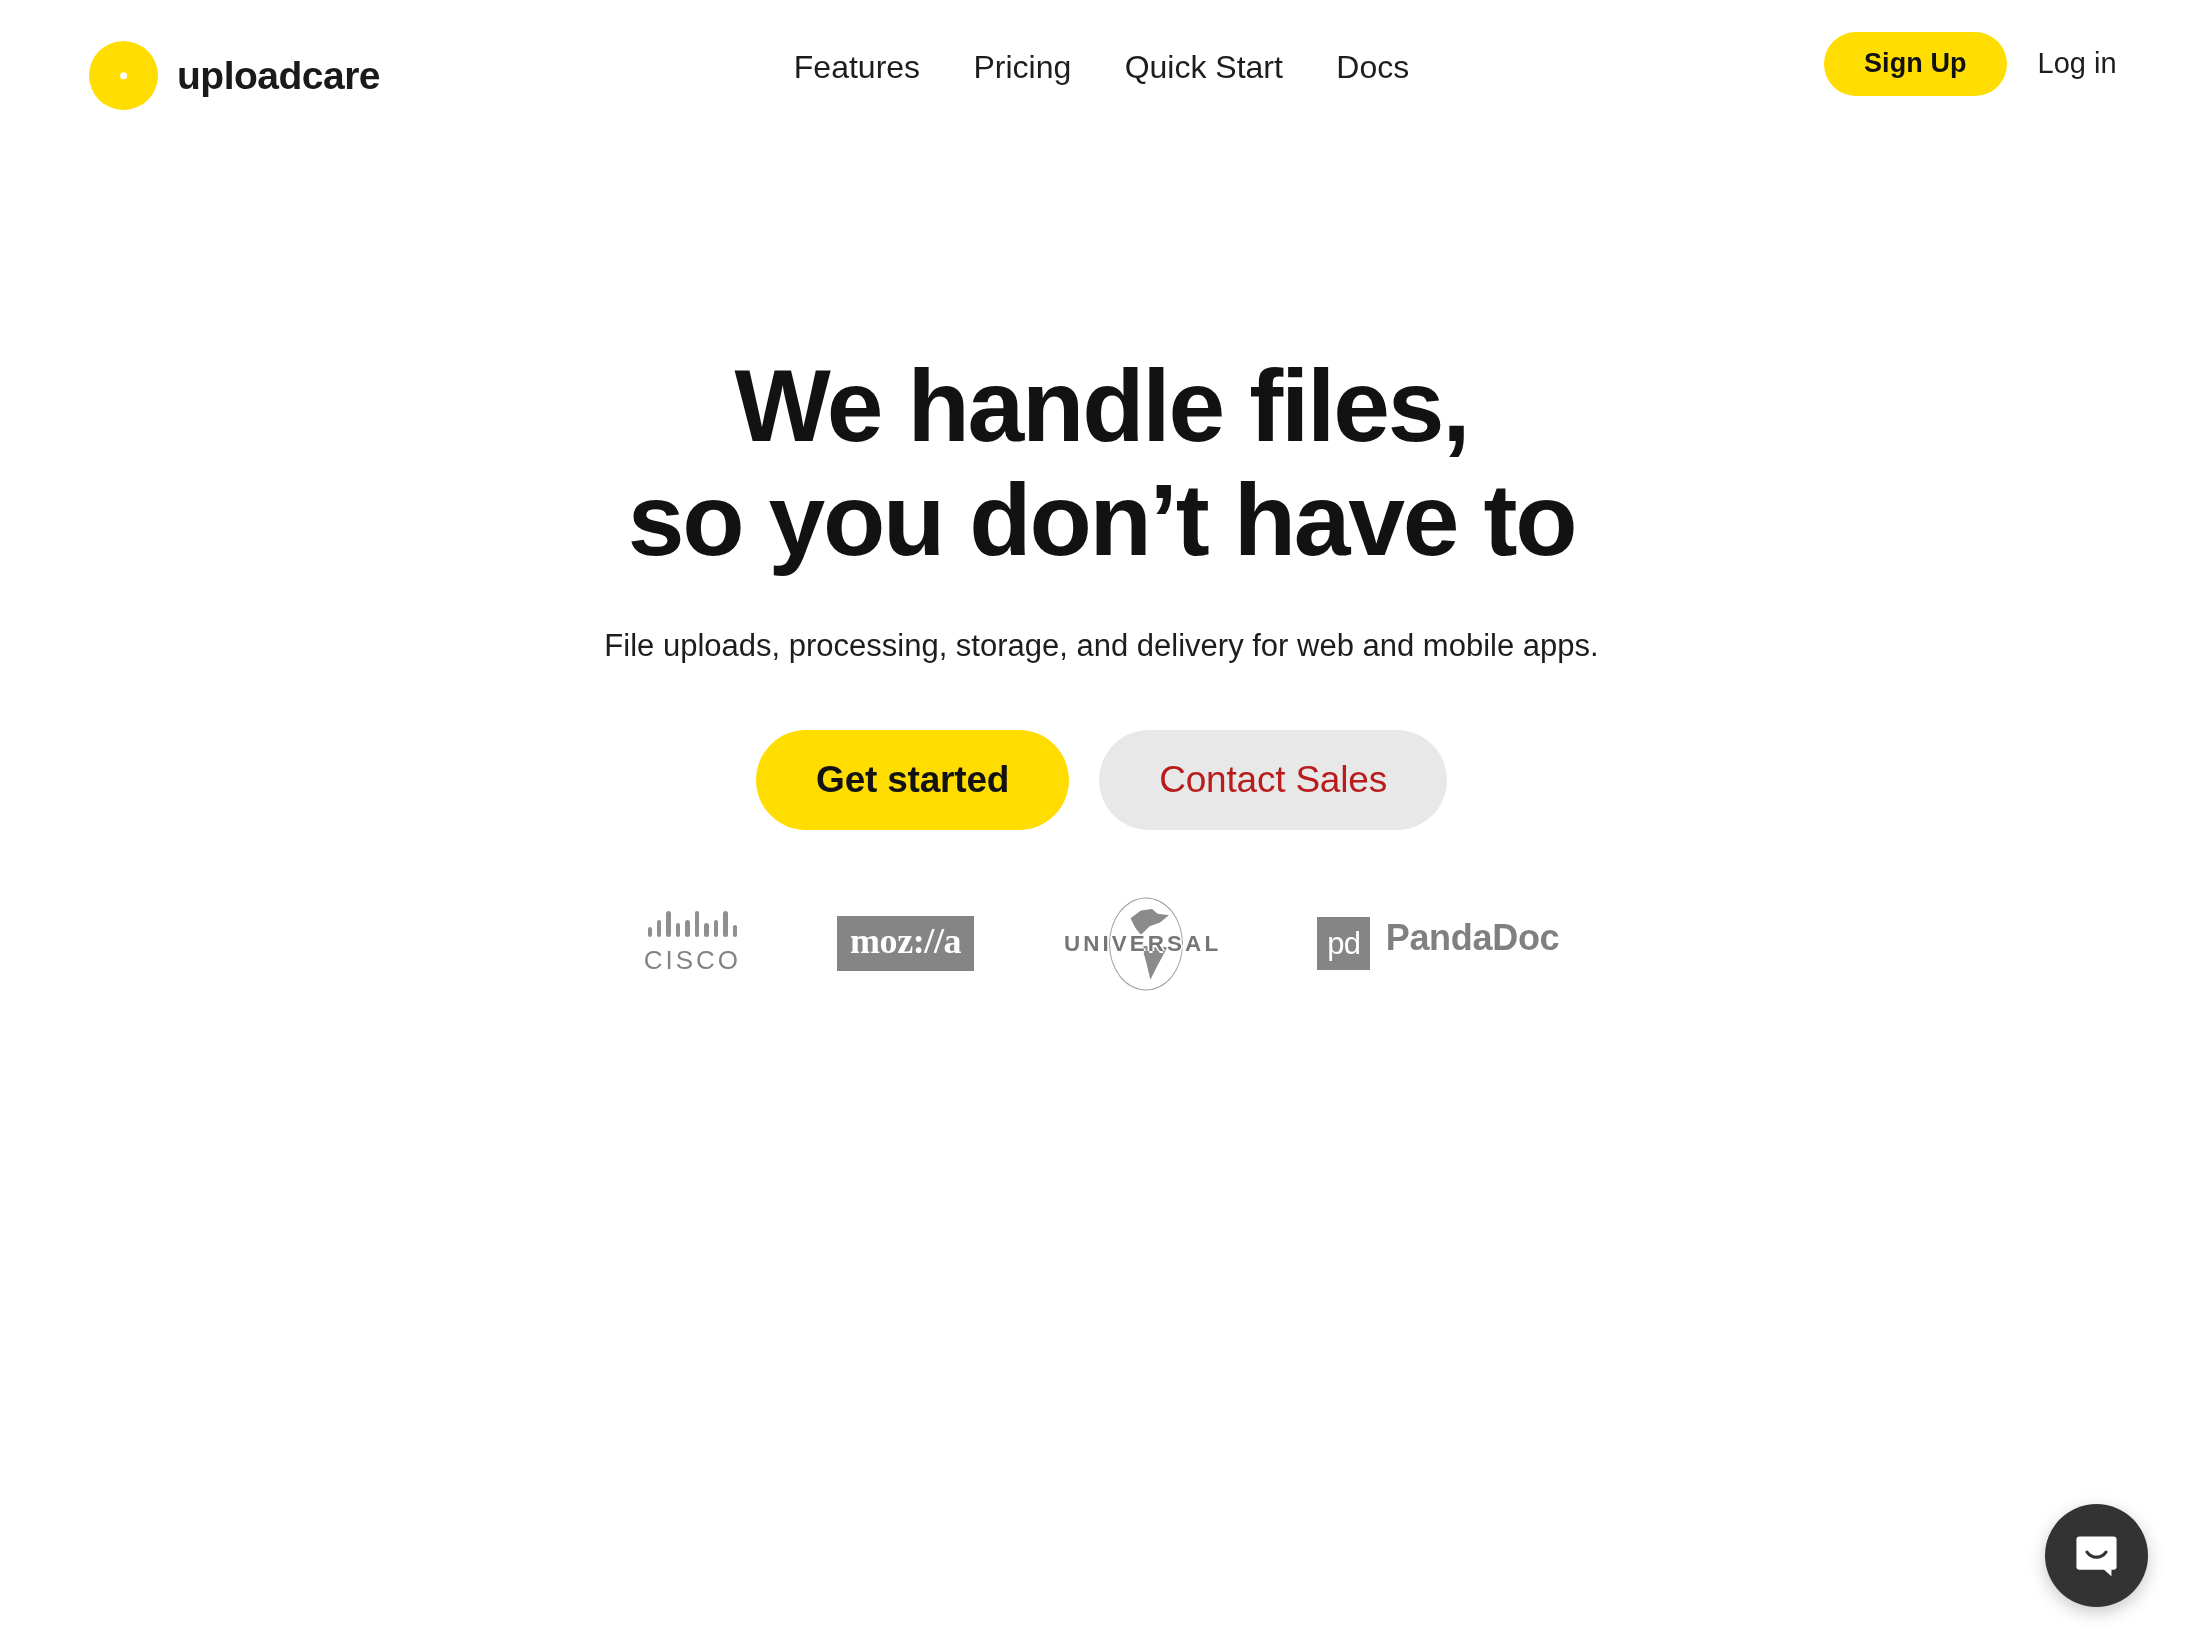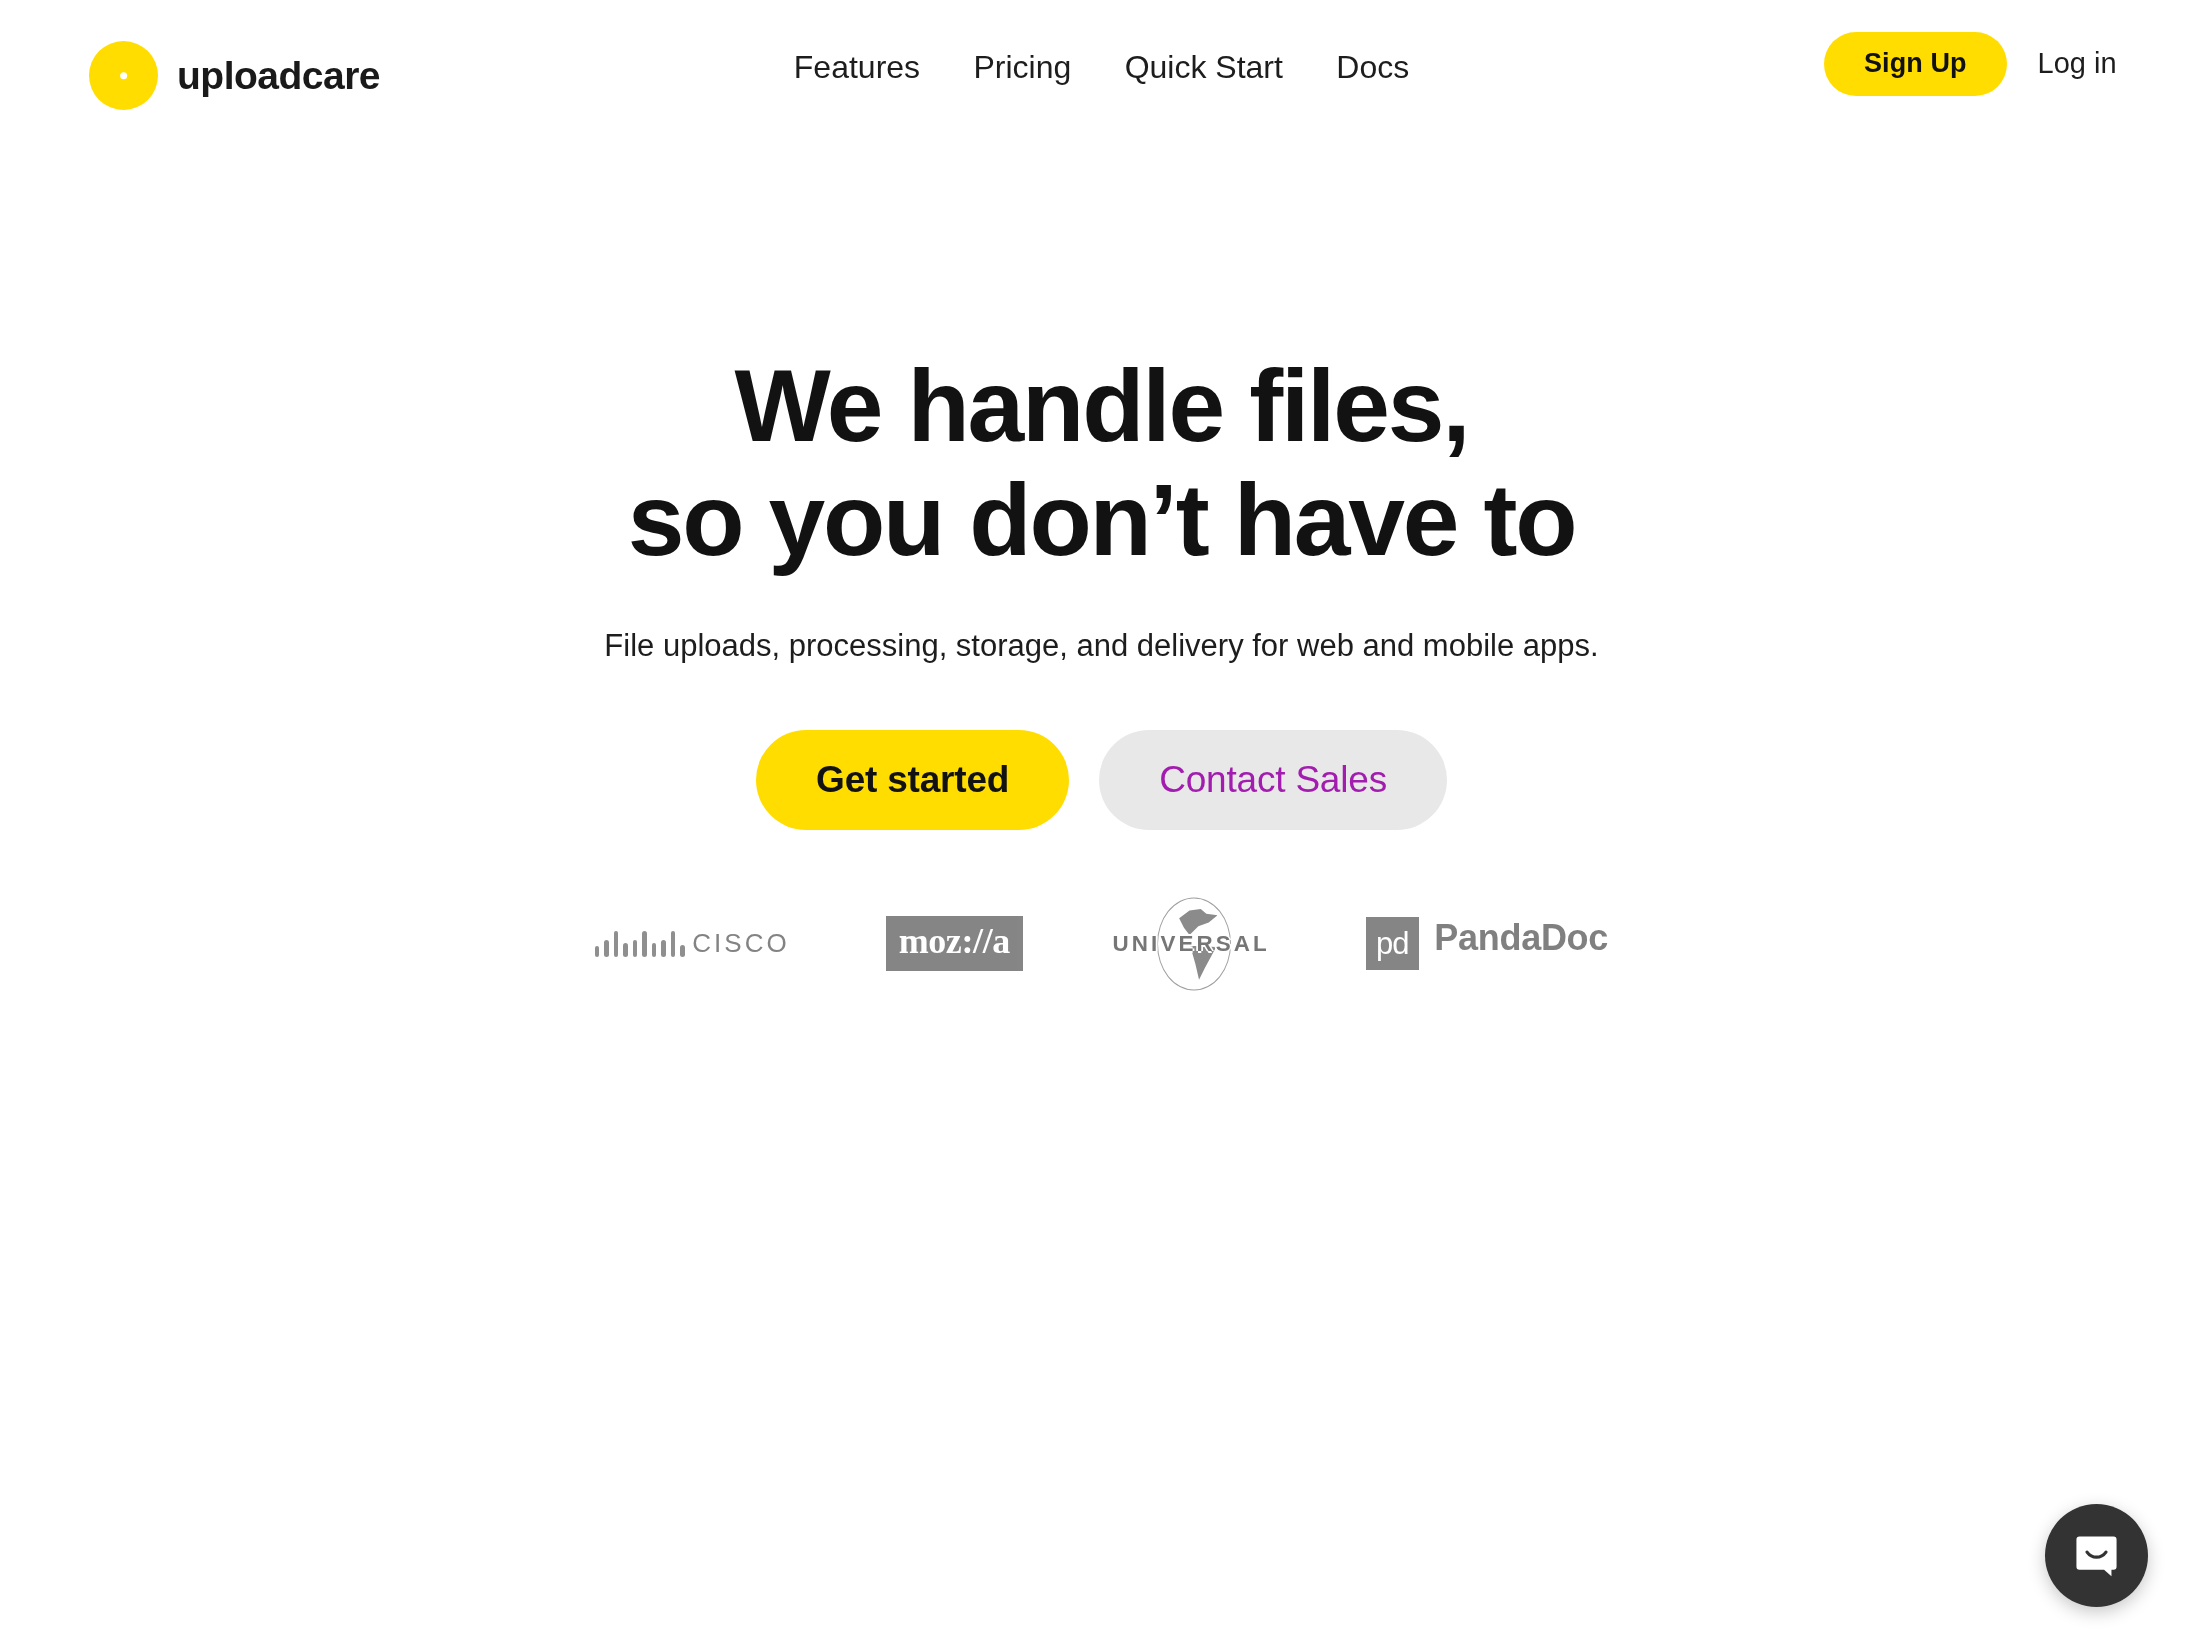--- a/index.html
+++ b/index.html
@@ -68,33 +68,33 @@
   .hero-ctas {
     position: absolute; top: 730px; left: 0; width: 2203px;
     display: flex; justify-content: center; align-items: center; gap: 30px;
   }
   .btn-primary {
     background: #FFDD00; color: #121212; border: none; border-radius: 860px;
     font-size: 37px; font-weight: 700; padding: 29px 60px;
     font-family: inherit; cursor: pointer; letter-spacing: -0.2px;
   }
   .btn-secondary {
-    background: #E8E8E8; color: #a21caf; border: none; border-radius: 860px;
+    background: #E8E8E8; color: #b91c1c; border: none; border-radius: 860px;
     font-size: 37px; font-weight: 500; padding: 29px 60px;
     font-family: inherit; cursor: pointer; letter-spacing: -0.2px;
   }
 
   
   .logos {
     position: absolute; top: 897px; left: 0; width: 2203px;
     display: flex; justify-content: center; align-items: center; gap: 96px;
   }
   .logo-item { opacity: .95; display:flex; align-items:center; }
 
-  .cisco { display:flex; flex-direction: row; align-items:center; gap: 7.7px; }
+  .cisco { display:flex; flex-direction: column; align-items:center; gap: 7.7px; }
   .cisco-bars { display:flex; align-items: flex-end; gap: 5.2px; height: 26px; }
   .cisco-bars i { display:block; width: 4.3px; background: #8A8A8A; border-radius: 2.6px; }
   .cisco-word { font-size: 26px; letter-spacing: 3px; color: #7d7d7d; font-weight: 400; }
 
   .mozilla-box {
     background: #7F7F7F; padding: 6.9px 13px 11.2px;
   }
   .mozilla-word {
     font-family: "Liberation Serif", serif; color: #ffffff;
     font-size: 36px; font-weight: 700; letter-spacing: -0.4px; line-height: 1;

